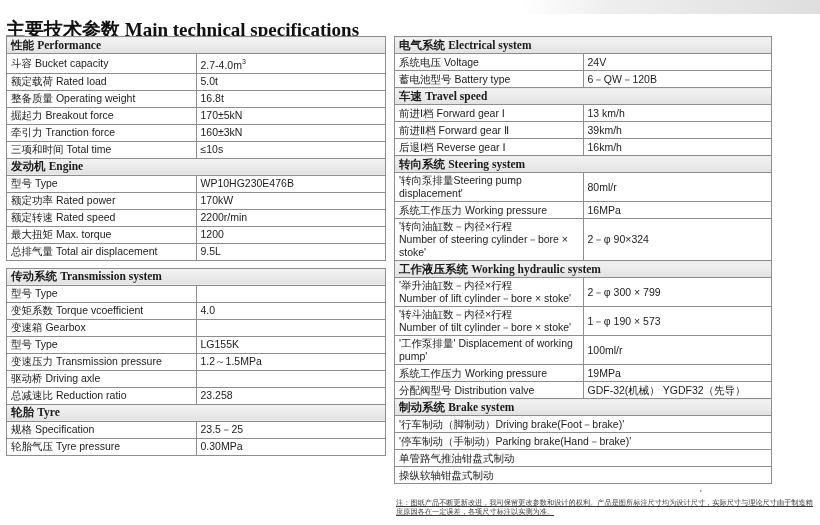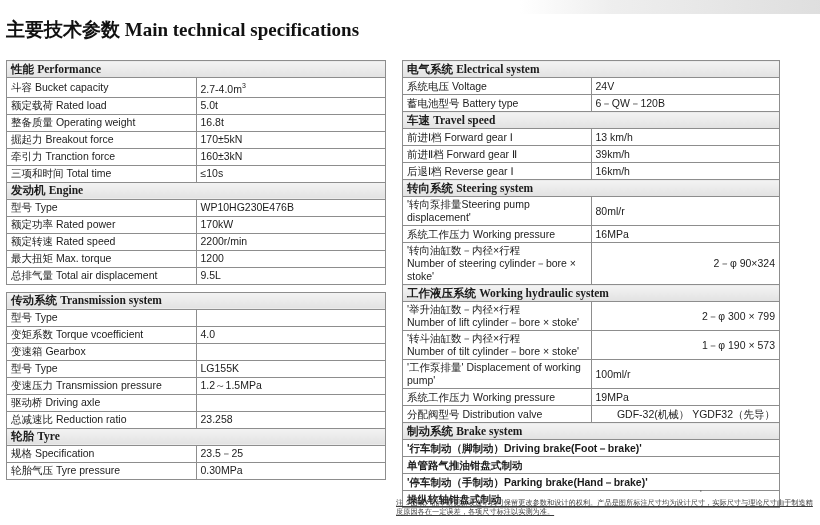--- a/index.html
+++ b/index.html
@@ -18,21 +18,21 @@
   }
   .page-title {
     position:absolute; left:6px; top:10px;
     font-family: "Liberation Serif", serif;
     font-size: 19px; font-weight: bold; color:#111;
     white-space: nowrap;
     margin-top: 7px;
   }
   .columns {
     position:absolute; top:36px; left:6px; width:808px;
-    display:flex; gap:16px;margin-top:24px;
+    display:flex; gap:8px;
   }
   .col { width: 380px; }
   .col.right { width: 378px; }
 
   table.spec {
     width:100%; border-collapse: collapse;
     table-layout: fixed;
   }
   table.spec td {
     border: 1px solid #8d8d8d;
@@ -54,22 +54,22 @@
   }
   tr.section td span.cn { font-family:"Liberation Sans", sans-serif; }
   tr.section td span.en { font-family:"Liberation Serif", serif; }
 
   td.label { width: 62%; }
   td.value { width: 38%; }
   .col.right td.label { width: 63%; }
   .col.right td.value { width: 37%; }
 
   td.two-line { height: 30px; line-height: 13px; }
-  td.full { width:100%;font-weight:bold; }
-  td.center { text-align:right; }
+  td.full { width:100%; }
+  td.center { text-align:left; }
 
   .footnote {
     position:absolute;
     left: 396px; top: 498px; width: 420px;
     font-size: 7.2px; line-height: 9px; color:#3b3b3b;text-decoration:underline;
   }
   sup { font-size:7px; }
   .tick { position:absolute; left:700px; top:488px; font-size:9px; color:#555; }
 </style>
 </head>
@@ -257,24 +257,24 @@
             <td class="label">分配阀型号 Distribution valve</td>
             <td class="value center" style="width: 37%;">GDF-32(机械） YGDF32（先导）</td>
           </tr>
           <tr class="section">
             <td colspan="2" class="full"><span class="cn">制动系统</span> <span class="en">Brake system</span></td>
           </tr>
           <tr>
             <td class="full" colspan="2">'行车制动（脚制动）Driving brake(Foot－brake)'</td>
           </tr>
           <tr>
+            <td class="full" colspan="2">'停车制动（手制动）Parking brake(Hand－brake)'</td>
+          </tr>
+          <tr>
             <td class="full" colspan="2">单管路气推油钳盘式制动</td>
-          </tr>
-          <tr>
-            <td class="full" colspan="2">'停车制动（手制动）Parking brake(Hand－brake)'</td>
           </tr>
           <tr>
             <td class="full" colspan="2">操纵软轴钳盘式制动</td>
           </tr>
         </tbody>
     </table>
   </div>
 </div>
 
 <div class="footnote">注：图纸产品不断更新改进，我司保留更改参数和设计的权利。产品是图所标注尺寸均为设计尺寸，实际尺寸与理论尺寸由于制造精度原因各在一定误差，各项尺寸标注以实测为准。</div>

